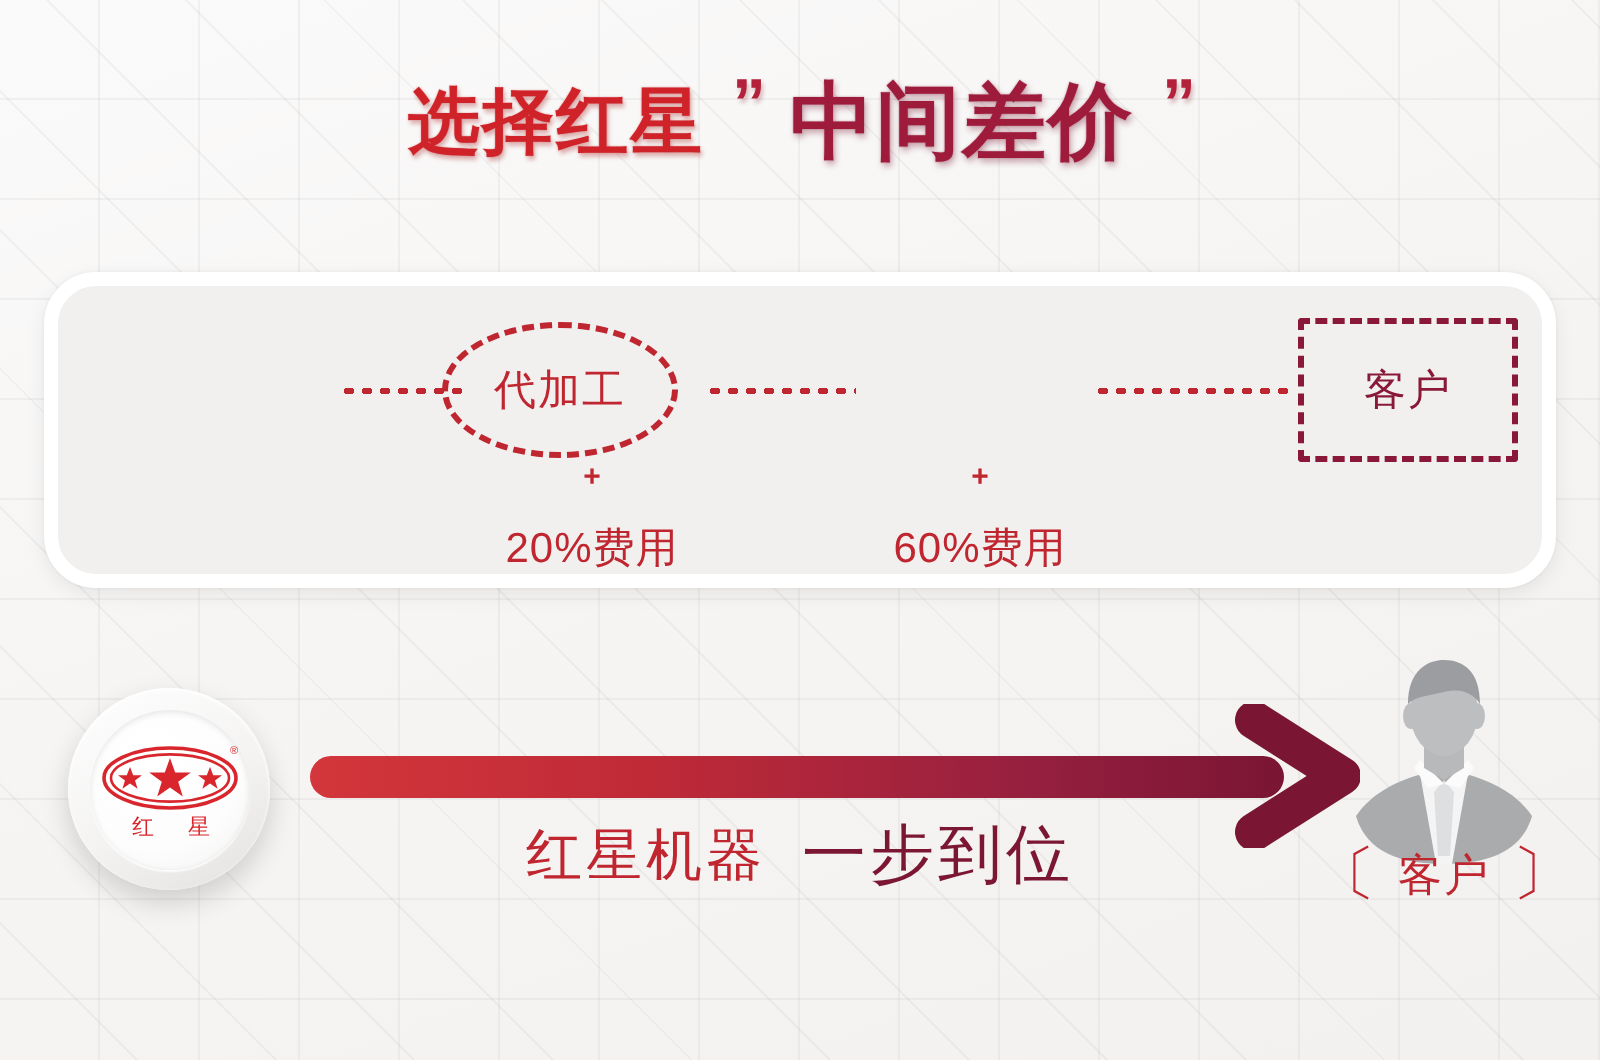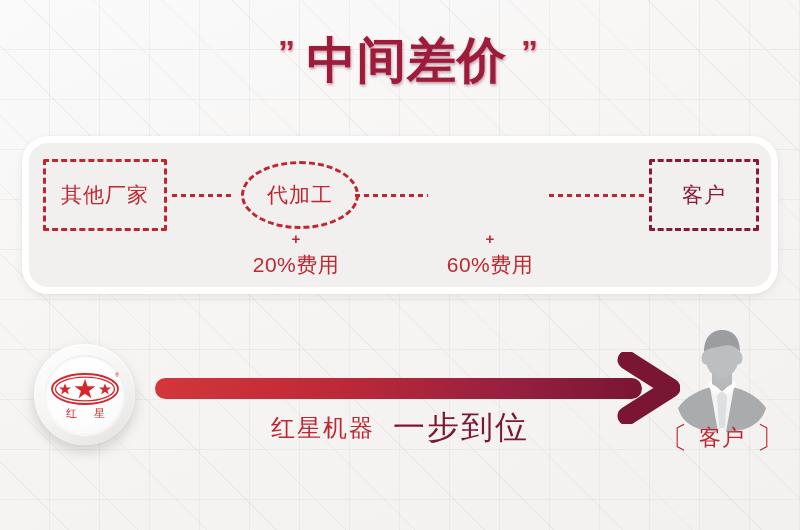--- a/index.html
+++ b/index.html
@@ -39,21 +39,21 @@
     letter-spacing:1px;
     text-shadow: 1px 2px 2px rgba(170,40,40,0.35), 0 0 1px rgba(200,60,60,0.5);
   }
   .hl-gap { display:inline-block; width:14px; }
   .hl-q {
     font-size:34px; font-weight:bold; color:#b3213a;
     position:relative; top:-9px; letter-spacing:-2px;
     text-shadow: 1px 2px 2px rgba(140,30,50,0.3);
   }
   .hl-b {
-    font-size:49px; font-weight:bold; color:#9e1b3c;
+    font-size:42px; font-weight:bold; color:#9e1b3c;
     letter-spacing:1px;
     text-shadow: 1px 2px 3px rgba(120,25,50,0.38), 0 0 1px rgba(150,40,70,0.5);
   }
 
   
   #card {
     position:absolute; left:22px; top:136px; width:756px; height:158px;
     background:#f1f0ef;
     border:7px solid #ffffff;
     border-radius:26px;
@@ -78,21 +78,21 @@
     border-radius:50%/50%;
   }
 
   .sub {
     position:absolute;
     text-align:center;
     color:#c0262f;
     width:160px;
   }
   .sub .plus { font-size:15px; line-height:15px; font-weight:600; }
-  .sub .fee  { font-size:21px; line-height:26px; letter-spacing:0.5px; margin-top:6px; }
+  .sub .fee  { font-size:21px; line-height:26px; letter-spacing:0.5px; margin-top:16px; }
 
   .dots {
     position:absolute; height:3px;
     background-image: radial-gradient(circle, #c0262f 50%, rgba(192,38,47,0) 52%);
     background-size: 9px 3px;
     background-repeat: repeat-x;
   }
 
   
   #logo-badge {
@@ -128,50 +128,48 @@
   }
   .brk { color:#c0262f; font-size:30px; line-height:30px; font-weight:400; }
   #customer-tag .lbl { color:#c0262f; font-size:22px; letter-spacing:1px; }
 
   
   #slogan {
     position:absolute; left:0; top:406px; width:800px; height:44px;
     display:flex; align-items:center; justify-content:center; white-space:nowrap;
     pointer-events:none;
   }
-  .sg-a { font-size:24px; color:#c0262f; letter-spacing:2px; }
+  .sg-a { font-size:28px; color:#c0262f; letter-spacing:2px; }
   .sg-gap { display:inline-block; width:18px; }
   .sg-b { font-size:32px; color:#7c1733; letter-spacing:2px; }
 </style>
 </head>
 <body>
 
 <div id="stage">
 
   <div id="headline">
+    <span class="hl-a">选择红星</span>
     <span class="hl-gap"></span>
     <span class="hl-q">”</span>
     <span class="hl-gap"></span>
     <span class="hl-b">中间差价</span>
     <span class="hl-gap"></span>
     <span class="hl-q">”</span>
   </div>
 
   <div id="card">
     <div id="flow">
 
       <div class="dots" style="left:141px; top:51px; width:64px;"></div>
       <div class="dots" style="left:324px; top:51px; width:75px;"></div>
       <div class="dots" style="left:518px; top:51px; width:100px;"></div>
 
-      <div class="node rect" style="left:14px; top:16px; width:124px; height:72px;">
-        <span>其他厂家</span>
-      </div>
-
-      <div class="node ellipse" style="left:212px; top:18px; width:118px; height:68px;">
+
+      <div class="node ellipse" style="left:192px; top:18px; width:118px; height:68px;">
         <span>代加工</span>
       </div>
       <div class="sub" style="left:187px; top:88px;">
         <div class="plus">+</div>
         <div class="fee">20%费用</div>
       </div>
 
       <div class="sub" style="left:381px; top:88px;">
         <div class="plus">+</div>
         <div class="fee">60%费用</div>

